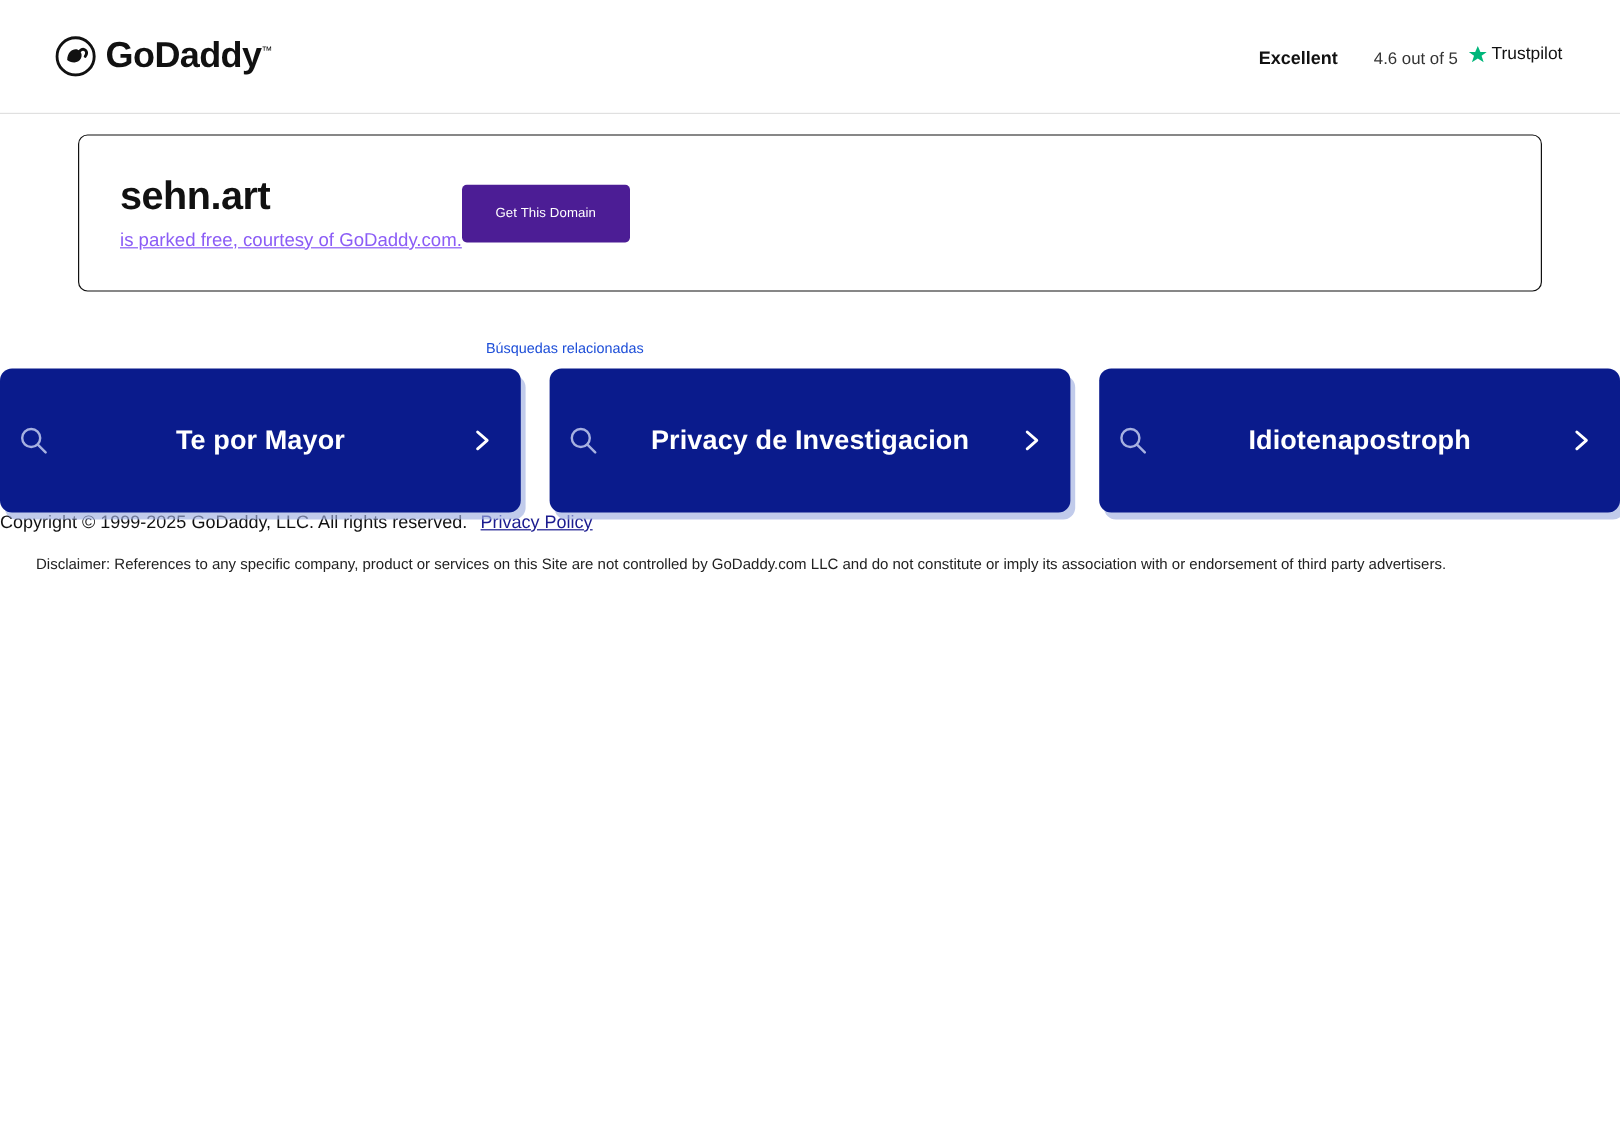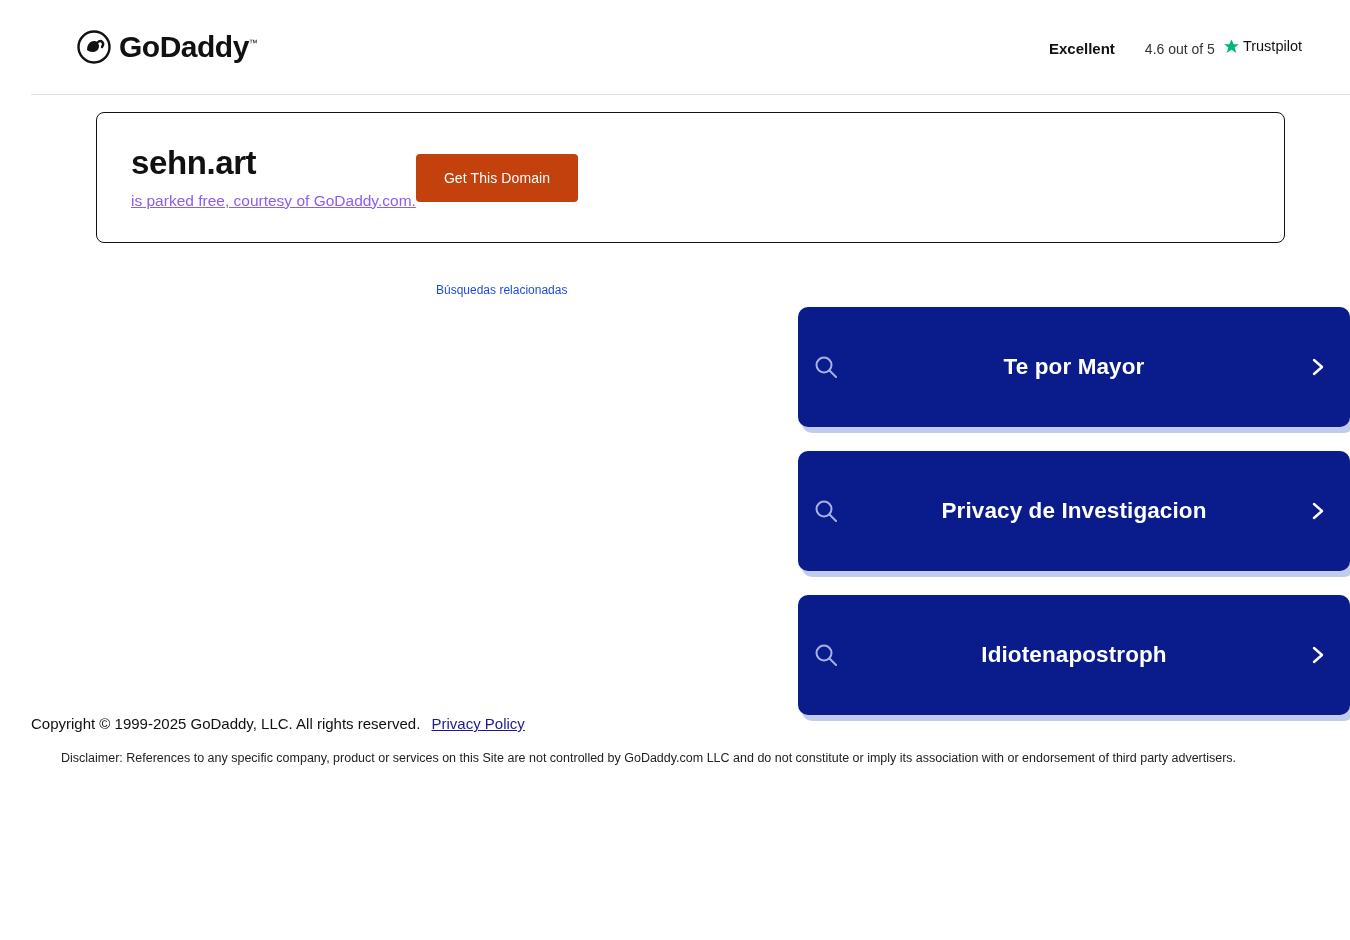--- a/index.html
+++ b/index.html
@@ -3,21 +3,21 @@
 <meta charset="utf-8">
 <style>
   * { box-sizing: border-box; margin: 0; padding: 0; }
   html, body {
     width: 1350px;
     height: 940px;
     background: #ffffff;
     font-family: "Liberation Sans", sans-serif;
     color: #111111;
   }
-  .page { position: relative; width: 1350px; height: 940px; overflow: hidden; padding-left: 31px; }
+  .page { position: relative; width: 1350px; height: 940px; overflow: hidden; }
 
   
   .header {
     height: 95px;
     border-bottom: 1px solid #e0e0e0;
     display: flex;
     align-items: center;
     justify-content: space-between;
     padding: 0 48px 0 46px;
   }
@@ -38,21 +38,21 @@
   }
   .trust {
     display: flex;
     align-items: baseline;
     gap: 9px;
     font-size: 14.5px;
     color: #111111;
   }
   .trust .excellent { font-weight: bold; font-size: 15px; }
   .trust .rating { color: #333333; font-size: 14px; margin-left: 21px; }
-  .trust .tp { display: flex; align-items: flex-end; gap: 4px; }
+  .trust .tp { display: flex; align-items: center; gap: 4px; }
   .tp-star { width: 15px; height: 15px; display: block; }
   .tp-name { font-size: 14.5px; color: #111111; }
 
   
   .domain-card {
     margin: 17px 65px 0 65px;
     border: 1px solid #111111;
     border-radius: 8px;
     height: 131px;
     display: flex;
@@ -67,45 +67,45 @@
     color: #111111;
     line-height: 1.1;
   }
   .domain-sub {
     margin-top: 10px;
     font-size: 15.5px;
     color: #8b5cf6;
     text-decoration: underline;
   }
   .cta {
-    background: #c2410c;
+    background: #4c1d95;
     color: #ffffff;
     border: none;
     border-radius: 4px;
     height: 48px;
     padding: 0 28px;
-    font-size: 14px;
+    font-size: 11px;
     font-family: "Liberation Sans", sans-serif;
     cursor: pointer;
     letter-spacing: 0.1px;
   }
 
   
   .related {
     margin-top: 22px;
     width: 100%;
   }
   .related-label {
     font-size: 12px;
     color: #1d4ed8;
     margin-left: 405px;
     margin-bottom: 10px;
     margin-top: 40px;
   }
-  .cards { display: flex; flex-direction: column; align-items: flex-end; gap: 24px; }
+  .cards { display: flex; flex-direction: row; align-items: center; gap: 24px; }
   .search-card {
     position: relative;
     width: 552px;
     height: 120px;
     background: #0a1b8c;
     border-radius: 10px;
     box-shadow: 4px 6px 0 rgba(160,175,225,0.65);
     display: flex;
     align-items: center;
     cursor: pointer;

